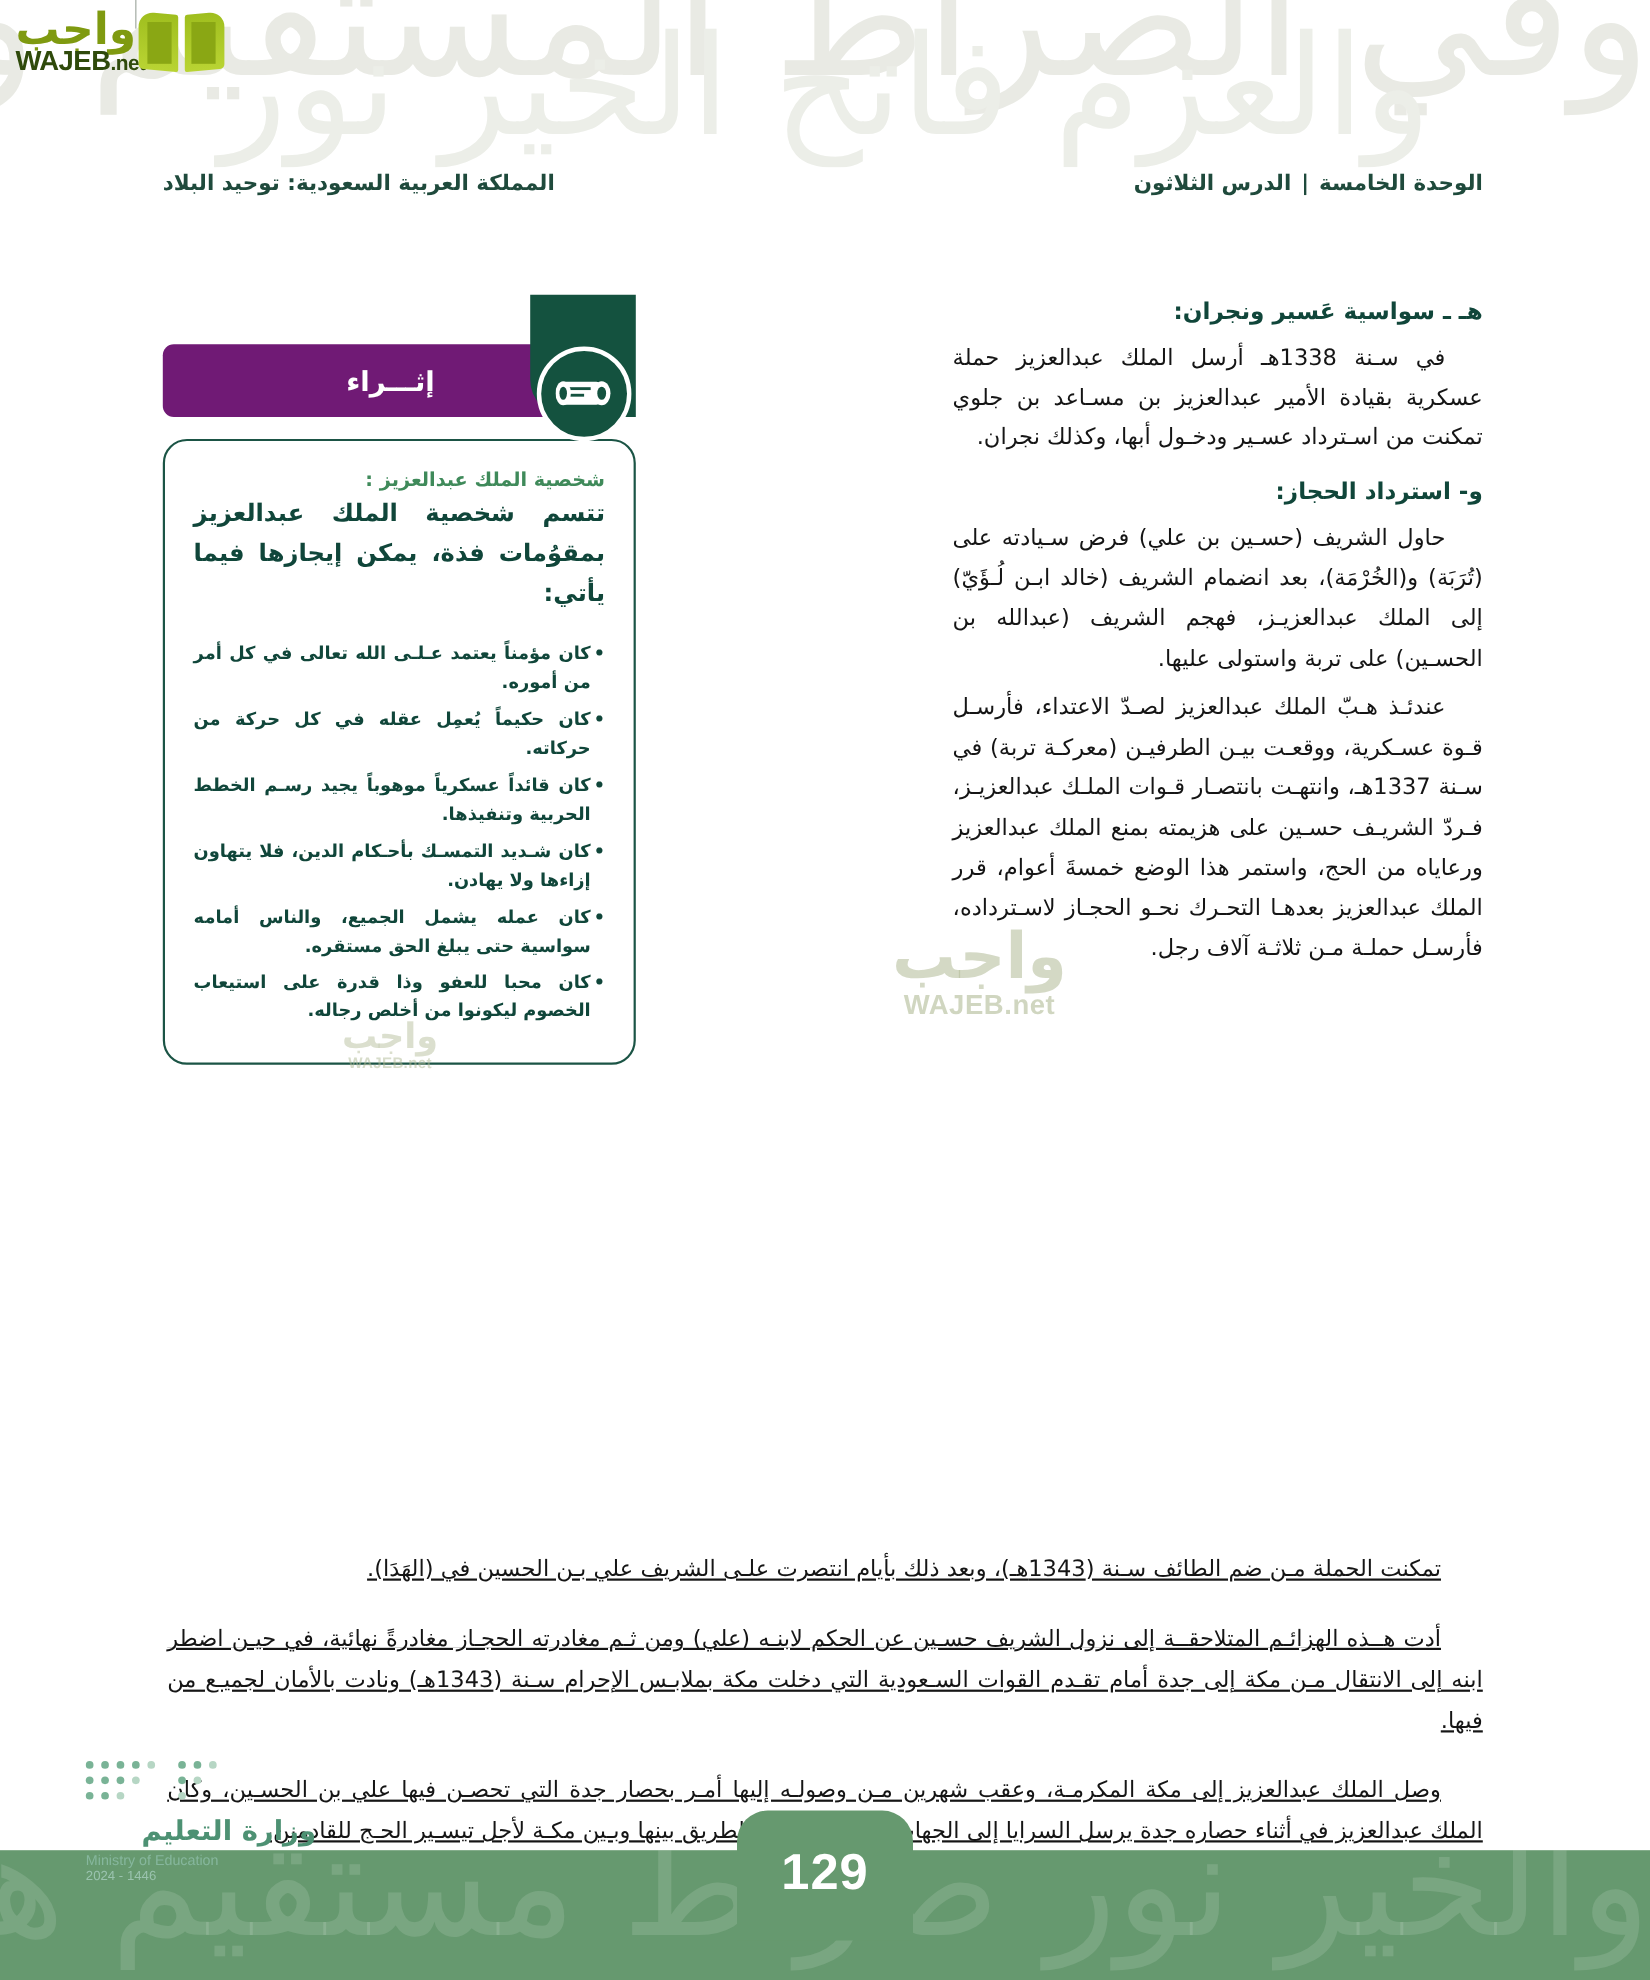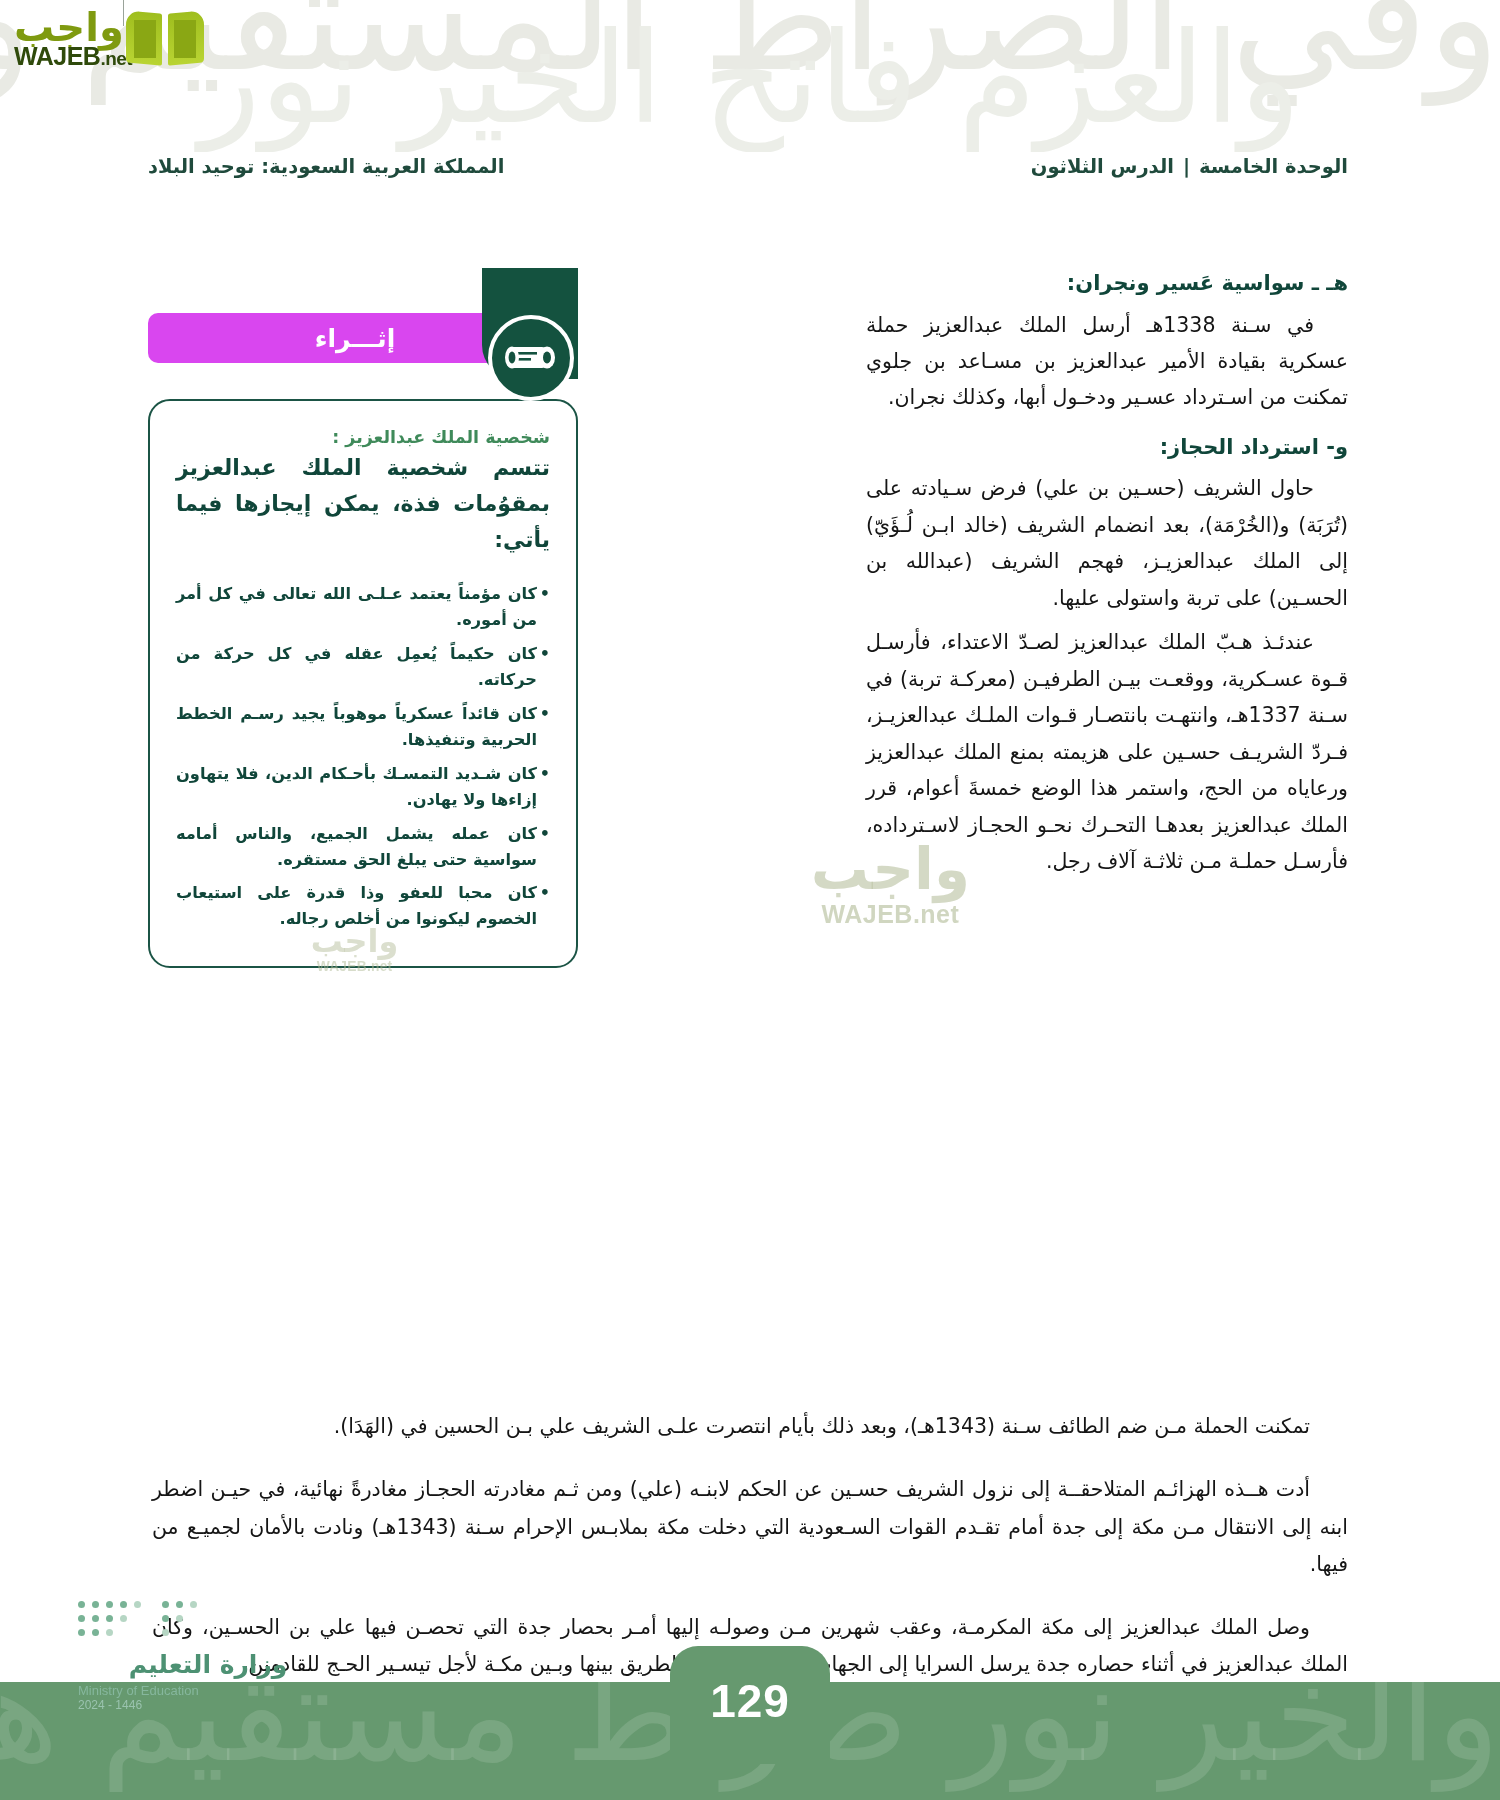--- a/index.html
+++ b/index.html
@@ -155,40 +155,41 @@
     font-family: "DejaVu Sans", sans-serif;
     color: #151515;
   }
   .wide-col p {
     font-size: 20.5px;
     line-height: 1.82;
     text-align: justify;
     text-align-last: right;
     text-indent: 38px;
     margin-bottom: 26px;
+    text-decoration: underline;
   }
   .wide-col p:last-child { margin-bottom: 0; }
 
   
   .enrich {
     position: absolute;
     top: 0; left: 148px;
     width: 430px;
   }
   .enrich-banner {
     position: relative;
     width: 430px;
     height: 66px;
     margin-top: 45px;
   }
   .enrich-banner .bar {
     position: absolute;
     left: 0; top: 0;
-    width: 386px; height: 50px;
-    background: #d946ef;
+    width: 386px; height: 66px;
+    background: #701a75;
     border-radius: 10px 0 0 10px;
     display: flex;
     align-items: center;
     justify-content: center;
     text-align: center;
   }
   .enrich-banner .bar-label {
     color: #ffffff;
     font-family: "DejaVu Sans", sans-serif;
     font-size: 25px;

